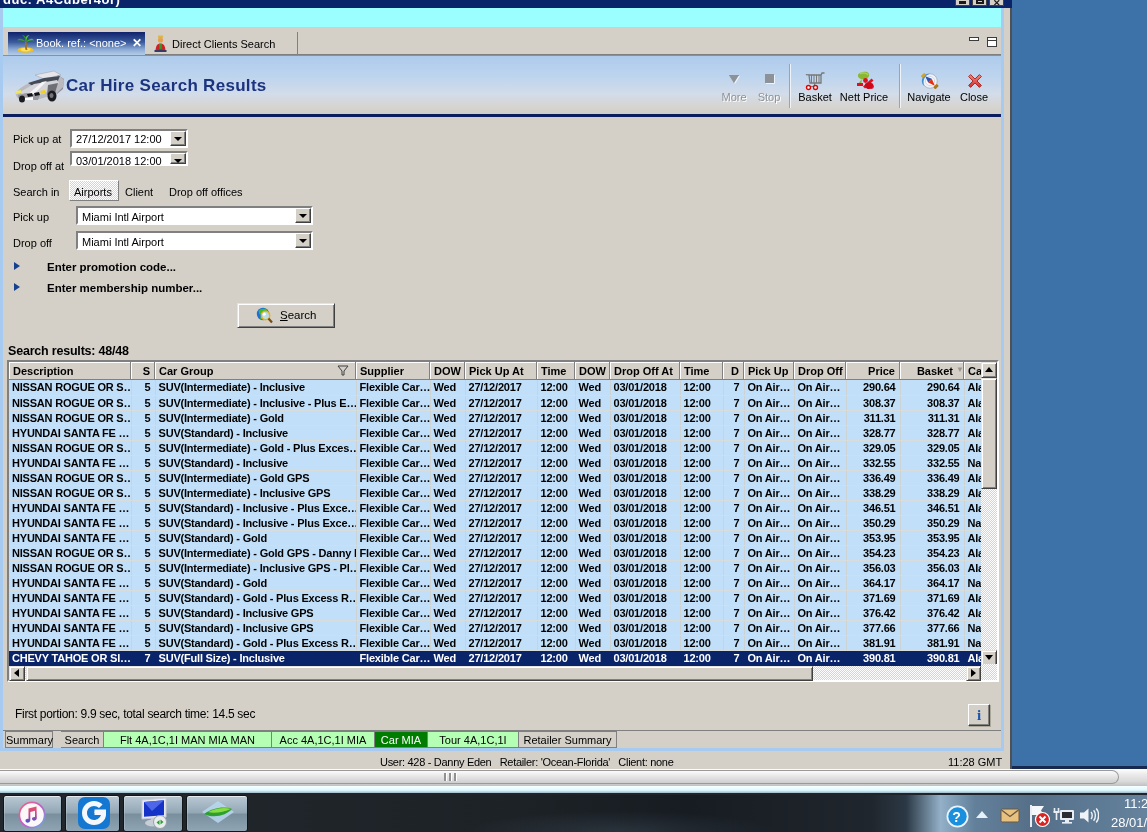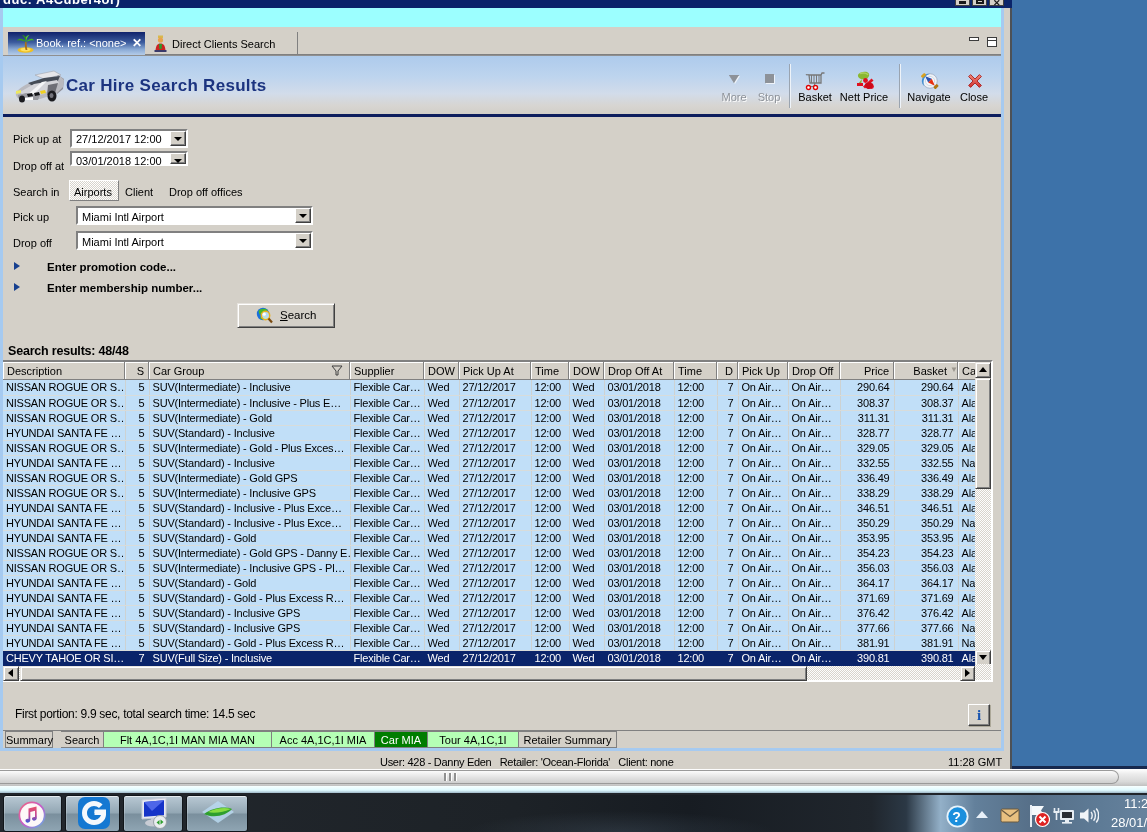--- a/index.html
+++ b/index.html
@@ -41,21 +41,21 @@
 .sunken { background:#fff; border:2px solid; border-color:#808080 #fff #fff #808080; }
 .sunken .txt { position:absolute; left:4px; top:2px; font-size:11px; }
 .dbtn { position:absolute; right:0px; top:0px; width:16px; height:100%; background:#d4d0c8;
   border:1px solid; border-color:#fff #404040 #404040 #fff; box-shadow:inset -1px -1px 0 #808080; }
 .dbtn:after { content:""; position:absolute; left:3px; top:5px; border:4px solid transparent; border-top:4px solid #000; }
 .tri { width:0; height:0; border:4px solid transparent; border-left:6px solid #17408f; }
 .boldlbl { font-weight:bold; font-size:11.5px;margin-left:20px; }
 #searchbtn { left:237px; top:303px; width:98px; height:25px; background:#d4d0c8;
   border:1px solid; border-color:#e6e3de #404040 #404040 #e6e3de; box-shadow:inset 1px 1px 0 #fff, inset -1px -1px 0 #808080; }
 
-#grid { left:1px; top:360px; width:992px; height:322px; border:2px solid; border-color:#808080 #fff #fff #808080; background:#eab308; }
+#grid { left:7px; top:360px; width:992px; height:322px; border:2px solid; border-color:#808080 #fff #fff #808080; background:#eab308;font-weight:bold; }
 #gtable { position:absolute; left:0; top:0; border-collapse:collapse; table-layout:fixed; width:972px; }
 #gtable td { font-size:11px; letter-spacing:-0.2px; height:15px; padding:0 2px 0 3px; white-space:nowrap; overflow:hidden;
   border-right:1px solid #cdd2d2; border-bottom:1px solid #d8dcda; color:#000; background:#c1dff8; }
 #gtable td.r { text-align:right; padding-right:4px; }
 #gtable tr.sel td { background:#0a246a; color:#fff; border-right-color:#0a246a; border-bottom-color:#0a246a; }
 #ghead { position:absolute; left:0; top:0; height:18px; width:972px; }
 .hc { position:absolute; top:0; height:18px; background:#d4d0c8; font-size:11px;
   border-right:1px solid #808080; border-bottom:1px solid #808080;
   box-shadow:inset 1px 1px 0 #fff, inset -2px -2px 0 #d4d0c8, inset 0 -2px 0 #aca899; }
 .hc span { position:absolute; top:3px; }

